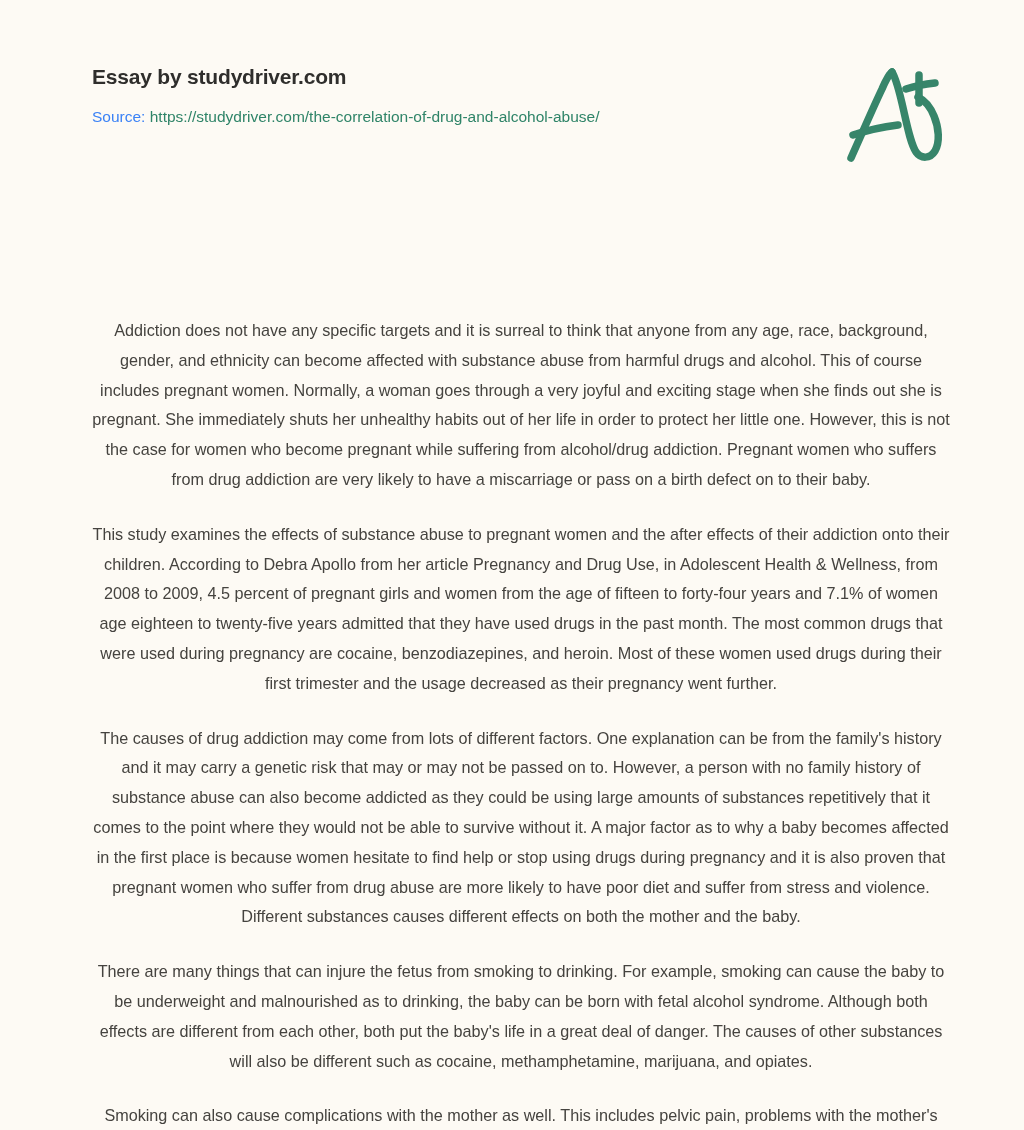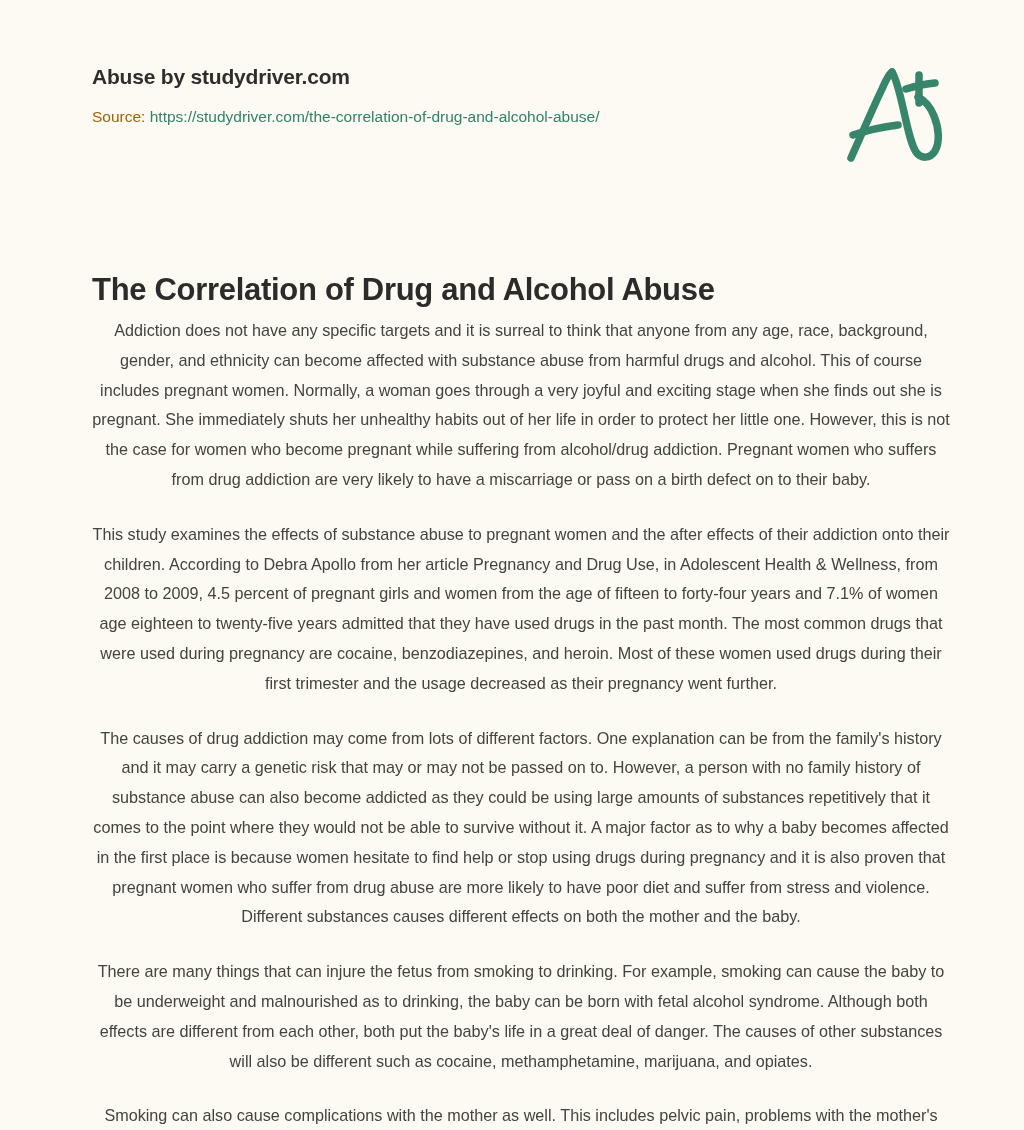--- a/index.html
+++ b/index.html
@@ -39,21 +39,21 @@
     line-height: 26px;
   }
 
   .source-line {
     margin-top: 17px;
     font-size: 15.5px;
     line-height: 20px;
     white-space: nowrap;
   }
   .source-label {
-    color: #a16207;
+    color: #3b82f6;
   }
   .source-url {
     color: #2f8468;
     text-decoration: none;
   }
 
   
   .logo {
     position: absolute;
     right: 74px;
@@ -98,21 +98,21 @@
   .doc-body p:last-child {
     margin-bottom: 0;
   }
 </style>
 </head>
 <body>
 
 <div class="page">
 
   <div class="header">
-    <div class="brand-line">Abuse by studydriver.com</div>
+    <div class="brand-line">Essay by studydriver.com</div>
     <div class="source-line">
       <span class="source-label">Source:</span>
       <a class="source-url" href="#">https://studydriver.com/the-correlation-of-drug-and-alcohol-abuse/</a>
     </div>
   </div>
 
   <div class="logo">
     <svg viewBox="0 0 112 108" xmlns="http://www.w3.org/2000/svg">
       <g fill="none" stroke="#37856a" stroke-width="7.5" stroke-linecap="round" stroke-linejoin="round">
 
@@ -124,21 +124,20 @@
 
         <path d="M15 73 C 27 69, 44 65, 60 63"></path>
 
         <path d="M68 27 C 77 24, 88 22, 97 21"></path>
 
         <path d="M81 13 C 81 23, 81 33, 81 41"></path>
       </g>
     </svg>
   </div>
 
-  <h1 class="doc-title">The Correlation of Drug and Alcohol Abuse</h1>
 
   <div class="doc-body">
     <p>Addiction does not have any specific targets and it is surreal to think that anyone from any age, race, background, gender, and ethnicity can become affected with substance abuse from harmful drugs and alcohol. This of course includes pregnant women. Normally, a woman goes through a very joyful and exciting stage when she finds out she is pregnant. She immediately shuts her unhealthy habits out of her life in order to protect her little one. However, this is not the case for women who become pregnant while suffering from alcohol/drug addiction. Pregnant women who suffers from drug addiction are very likely to have a miscarriage or pass on a birth defect on to their baby.</p>
     <p>This study examines the effects of substance abuse to pregnant women and the after effects of their addiction onto their children. According to Debra Apollo from her article Pregnancy and Drug Use, in Adolescent Health &amp; Wellness, from 2008 to 2009, 4.5 percent of pregnant girls and women from the age of fifteen to forty-four years and 7.1% of women age eighteen to twenty-five years admitted that they have used drugs in the past month. The most common drugs that were used during pregnancy are cocaine, benzodiazepines, and heroin. Most of these women used drugs during their first trimester and the usage decreased as their pregnancy went further.</p>
     <p style="white-space: pre-line;">The causes of drug addiction may come from lots of different factors. One explanation can be from the family's history and it may carry a genetic risk that may or may not be passed on to. However, a person with no family history of substance abuse can also become addicted as they could be using large amounts of substances repetitively that it comes to the point where they would not be able to survive without it. A major factor as to why a baby becomes affected in the first place is because women hesitate to find help or stop using drugs during pregnancy and it is also proven that pregnant women who suffer from drug abuse are more likely to have poor diet and suffer from stress and violence.
 Different substances causes different effects on both the mother and the baby.</p>
     <p>There are many things that can injure the fetus from smoking to drinking. For example, smoking can cause the baby to be underweight and malnourished as to drinking, the baby can be born with fetal alcohol syndrome. Although both effects are different from each other, both put the baby's life in a great deal of danger. The causes of other substances will also be different such as cocaine, methamphetamine, marijuana, and opiates.</p>
     <p>Smoking can also cause complications with the mother as well. This includes pelvic pain, problems with the mother's placenta that consist of detachment and tearings of the placenta.</p>
 
   </div>

